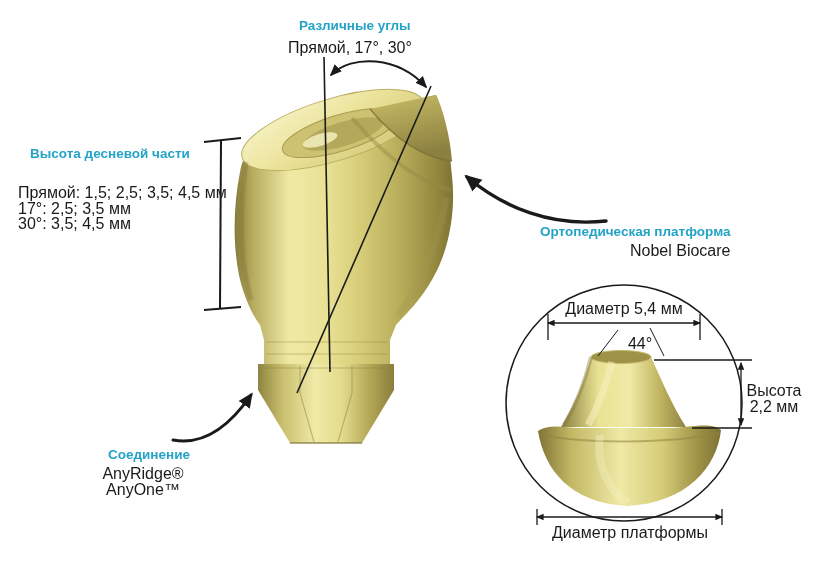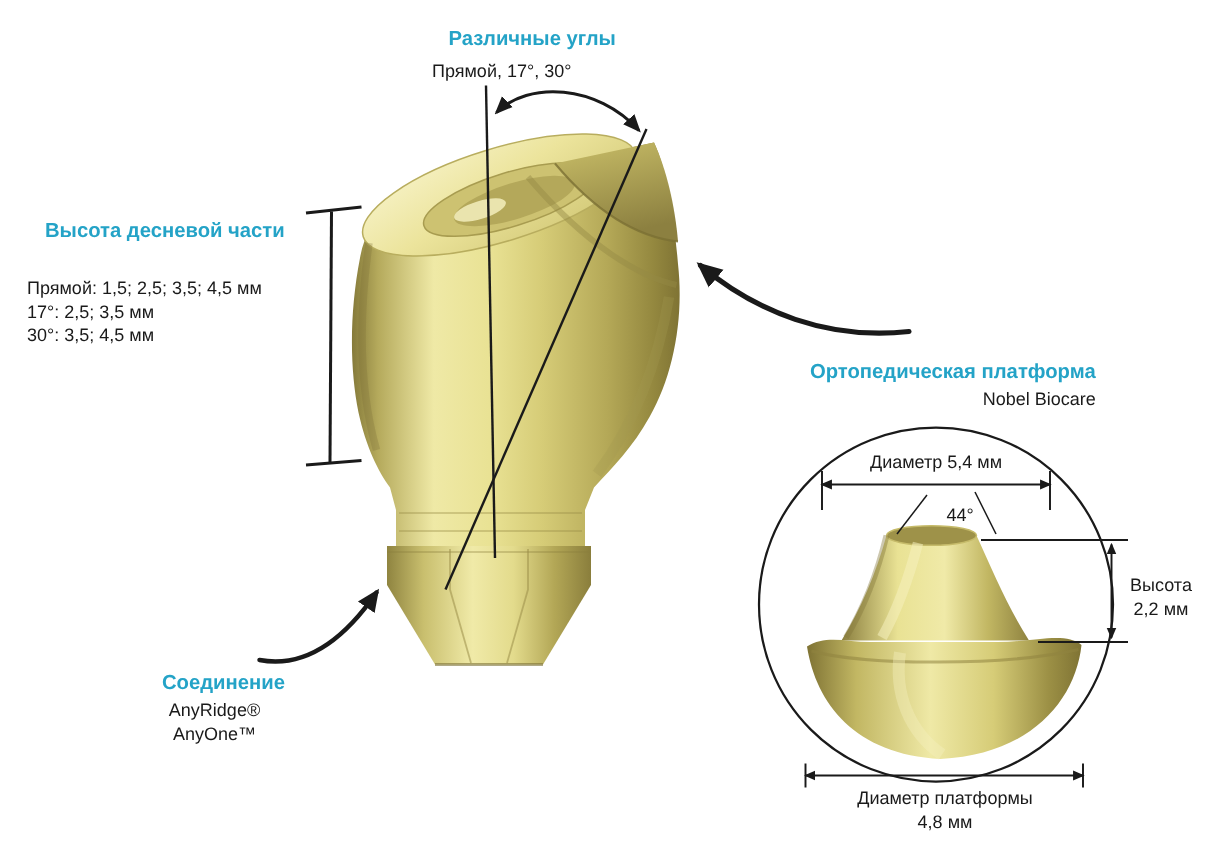--- a/index.html
+++ b/index.html
@@ -2,21 +2,21 @@
 <html style="--accent: #24a3c7; --ink: #1a1a1a;"><head>
 <meta charset="utf-8">
 <style>
   * { margin:0; padding:0; box-sizing:border-box; }
   html, body { background:#ffffff; }
   body { font-family:"Liberation Sans", sans-serif; color:var(--ink, #1a1a1a); }
   .canvas { position:relative; width:818px; height:568px; background:#ffffff; overflow:hidden; }
   .canvas > svg { position:absolute; left:0; top:0; }
   .label { position:absolute; white-space:nowrap; }
   .heading { font-weight:bold; font-size:13.5px; color:var(--accent, #24a3c7);padding-left:12px; }
-  .sub { font-size:12px; line-height:15.5px; color:var(--ink, #1a1a1a); }
+  .sub { font-size:16px; line-height:15.5px; color:var(--ink, #1a1a1a); }
   .center { text-align:center; }
 </style>
 </head>
 <body>
 
 <div class="canvas">
 
   <svg width="818" height="568" viewBox="0 0 818 568">
     <defs>
       <linearGradient id="bodyGrad" x1="0" y1="0" x2="1" y2="0">
@@ -138,37 +138,36 @@
   <div class="label heading" style="left:287px; top:18px;">Различные углы</div>
   <div class="label sub" style="left:288px; top:40px;">Прямой, 17°, 30°</div>
 
   <div class="label" style="left:18px; top:146px;">
     <div class="heading">Высота десневой части</div>
     <div class="sub" style="margin-top:24px;">Прямой: 1,5; 2,5; 3,5; 4,5 мм</div>
     <div class="sub">17°: 2,5; 3,5 мм</div>
     <div class="sub">30°: 3,5; 4,5 мм</div>
   </div>
 
-  <div class="label" style="left:528px; top:240px;">
+  <div class="label" style="left:528px; top:224px;">
     <div class="heading">Ортопедическая платформа</div>
     <div class="sub" style="margin-top:4px;text-align:right;">Nobel Biocare</div>
   </div>
 
   <div class="label center" style="left:82px; top:447px; width:122px;">
     <div class="heading">Соединение</div>
     <div class="sub" style="margin-top:4px;text-align:center;">AnyRidge®</div>
     <div class="sub">AnyOne™</div>
   </div>
 
   <div class="label sub center" style="left:549px; top:301px; width:150px;">Диаметр 5,4 мм</div>
   <div class="label sub center" style="left:620px; top:336px; width:40px;">44°</div>
 
   <div class="label center" style="left:744px; top:383px; width:60px;">
     <div class="sub">Высота</div>
     <div class="sub">2,2 мм</div>
   </div>
 
   <div class="label center" style="left:537px; top:525px; width:186px;">
     <div class="sub">Диаметр платформы</div>
-    <div class="sub">4,8 мм</div>
   </div>
 
 </div>
 
 </body></html>

